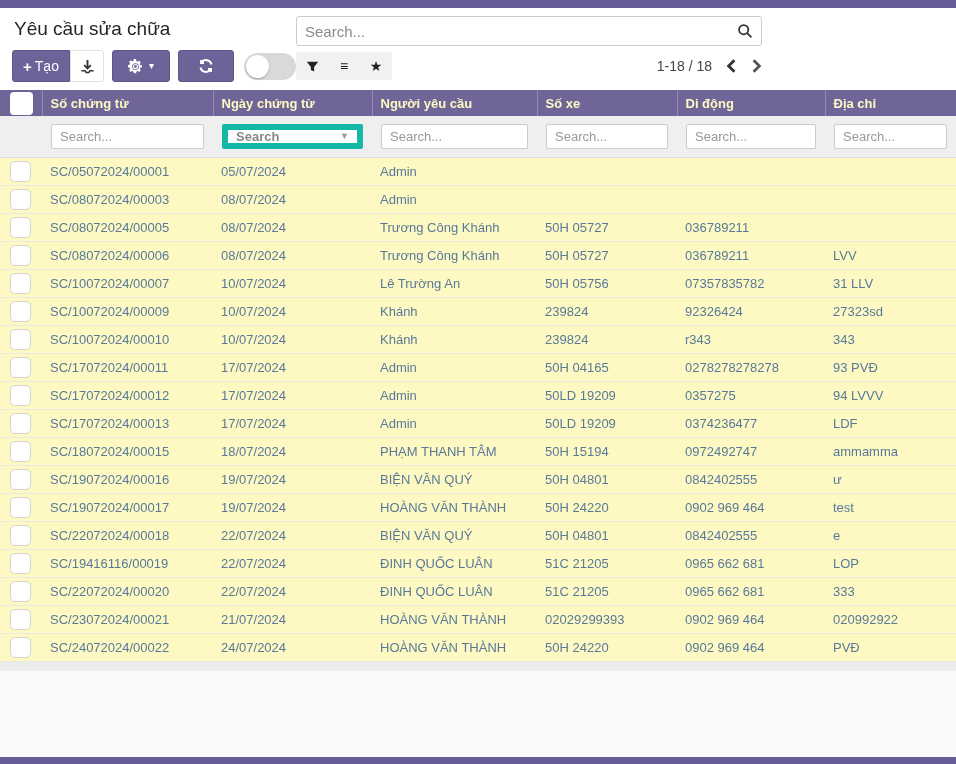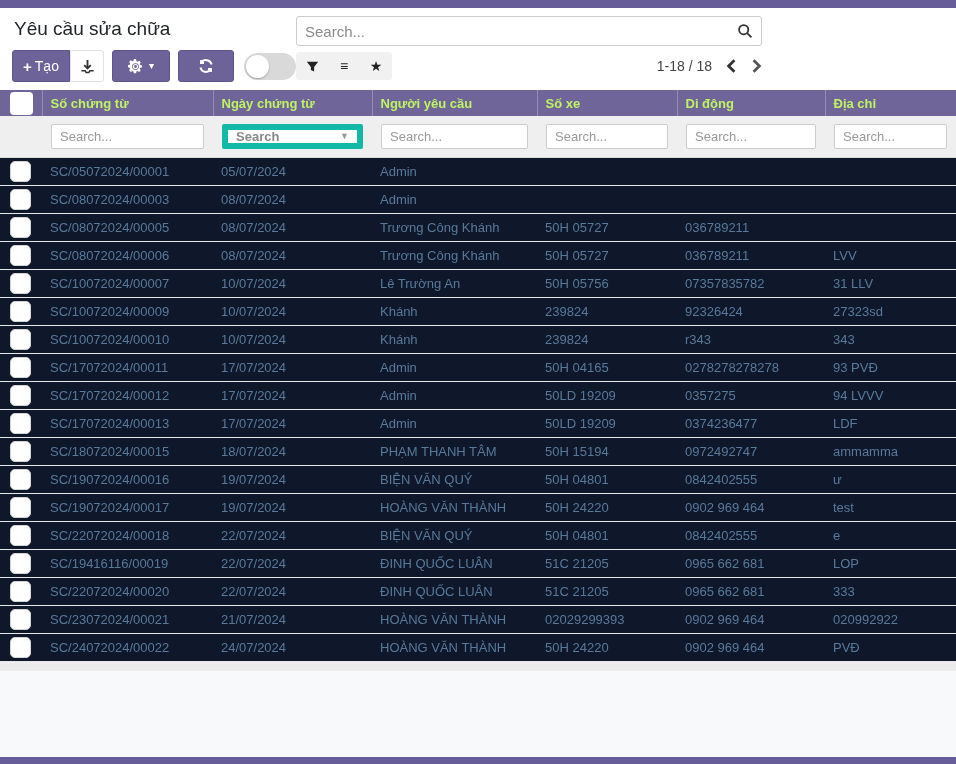--- a/index.html
+++ b/index.html
@@ -46,34 +46,34 @@
   .searchbox input::placeholder{color:#8a8a8a;}
   .cp-right-row{display:flex;justify-content:space-between;align-items:center;margin-top:6px;}
   .icon-group{background:#f1f1f1;border-radius:3px;display:flex;height:28px;}
   .icon-btn{width:32px;height:28px;border:none;background:transparent;cursor:pointer;
       display:flex;align-items:center;justify-content:center;color:#222;font-size:14px;}
   .pager{display:flex;align-items:center;gap:14px;color:#444;font-size:14px;}
   .pager .chev{background:none;border:none;cursor:pointer;display:flex;align-items:center;padding:0;}
 
   
   table{border-collapse:collapse;table-layout:fixed;width:956px;flex:0 0 auto;}
-  thead tr.head-row th{background:var(--header-bg);color:#bef264;font-size:13px;font-weight:700;
+  thead tr.head-row th{background:var(--header-bg);color:#fef9c3;font-size:13px;font-weight:700;
       text-align:left;height:26px;padding:0 0 0 8px;border-left:1px solid rgba(255,255,255,.25);}
   thead tr.head-row th:first-child{border-left:none;padding-left:10px;}
   thead tr.filter-row th{background:var(--filter-bg);height:41px;padding:0 9px;border-bottom:1px solid #ddd;}
   .filter-input{width:100%;height:25px;border:1px solid #ccc;border-radius:2px;background:#fff;
       font-size:13px;color:#333;padding:0 8px;outline:none;}
   .filter-input::placeholder{color:#999;}
   .filter-select{width:100%;height:25px;border:6px solid #14b8a6;border-radius:2px;background:#fff;
       display:flex;align-items:center;justify-content:space-between;padding:0 8px;cursor:pointer;
       font-size:13px;color:#888;}
   .filter-select .sel-caret{color:#999;font-size:9px;}
   tbody td{height:28px;border-bottom:1px solid #e8e8e8;font-size:13px;color:var(--row-text);
       padding:0 0 0 8px;white-space:nowrap;overflow:hidden;}
-  tbody tr{cursor:pointer;background:#0f172a;}
+  tbody tr{cursor:pointer;background:#fef9c3;}
   td.cb-cell,th.cb-cell{padding:0 0 0 10px;}
   .cb{width:21px;height:21px;border:1px solid #d4d4d4;border-radius:5px;background:#fff;display:block;}
   thead .cb{border:none;width:23px;height:23px;border-radius:4px;}
 
   .end-strip{height:9px;background:var(--strip);flex:0 0 auto;}
   .footer-space{flex:1 1 auto;background:var(--footer-bg);}
   .bottom-bar{height:7px;background:var(--topbar);flex:0 0 auto;}
 
   svg{display:block;}
 </style>

